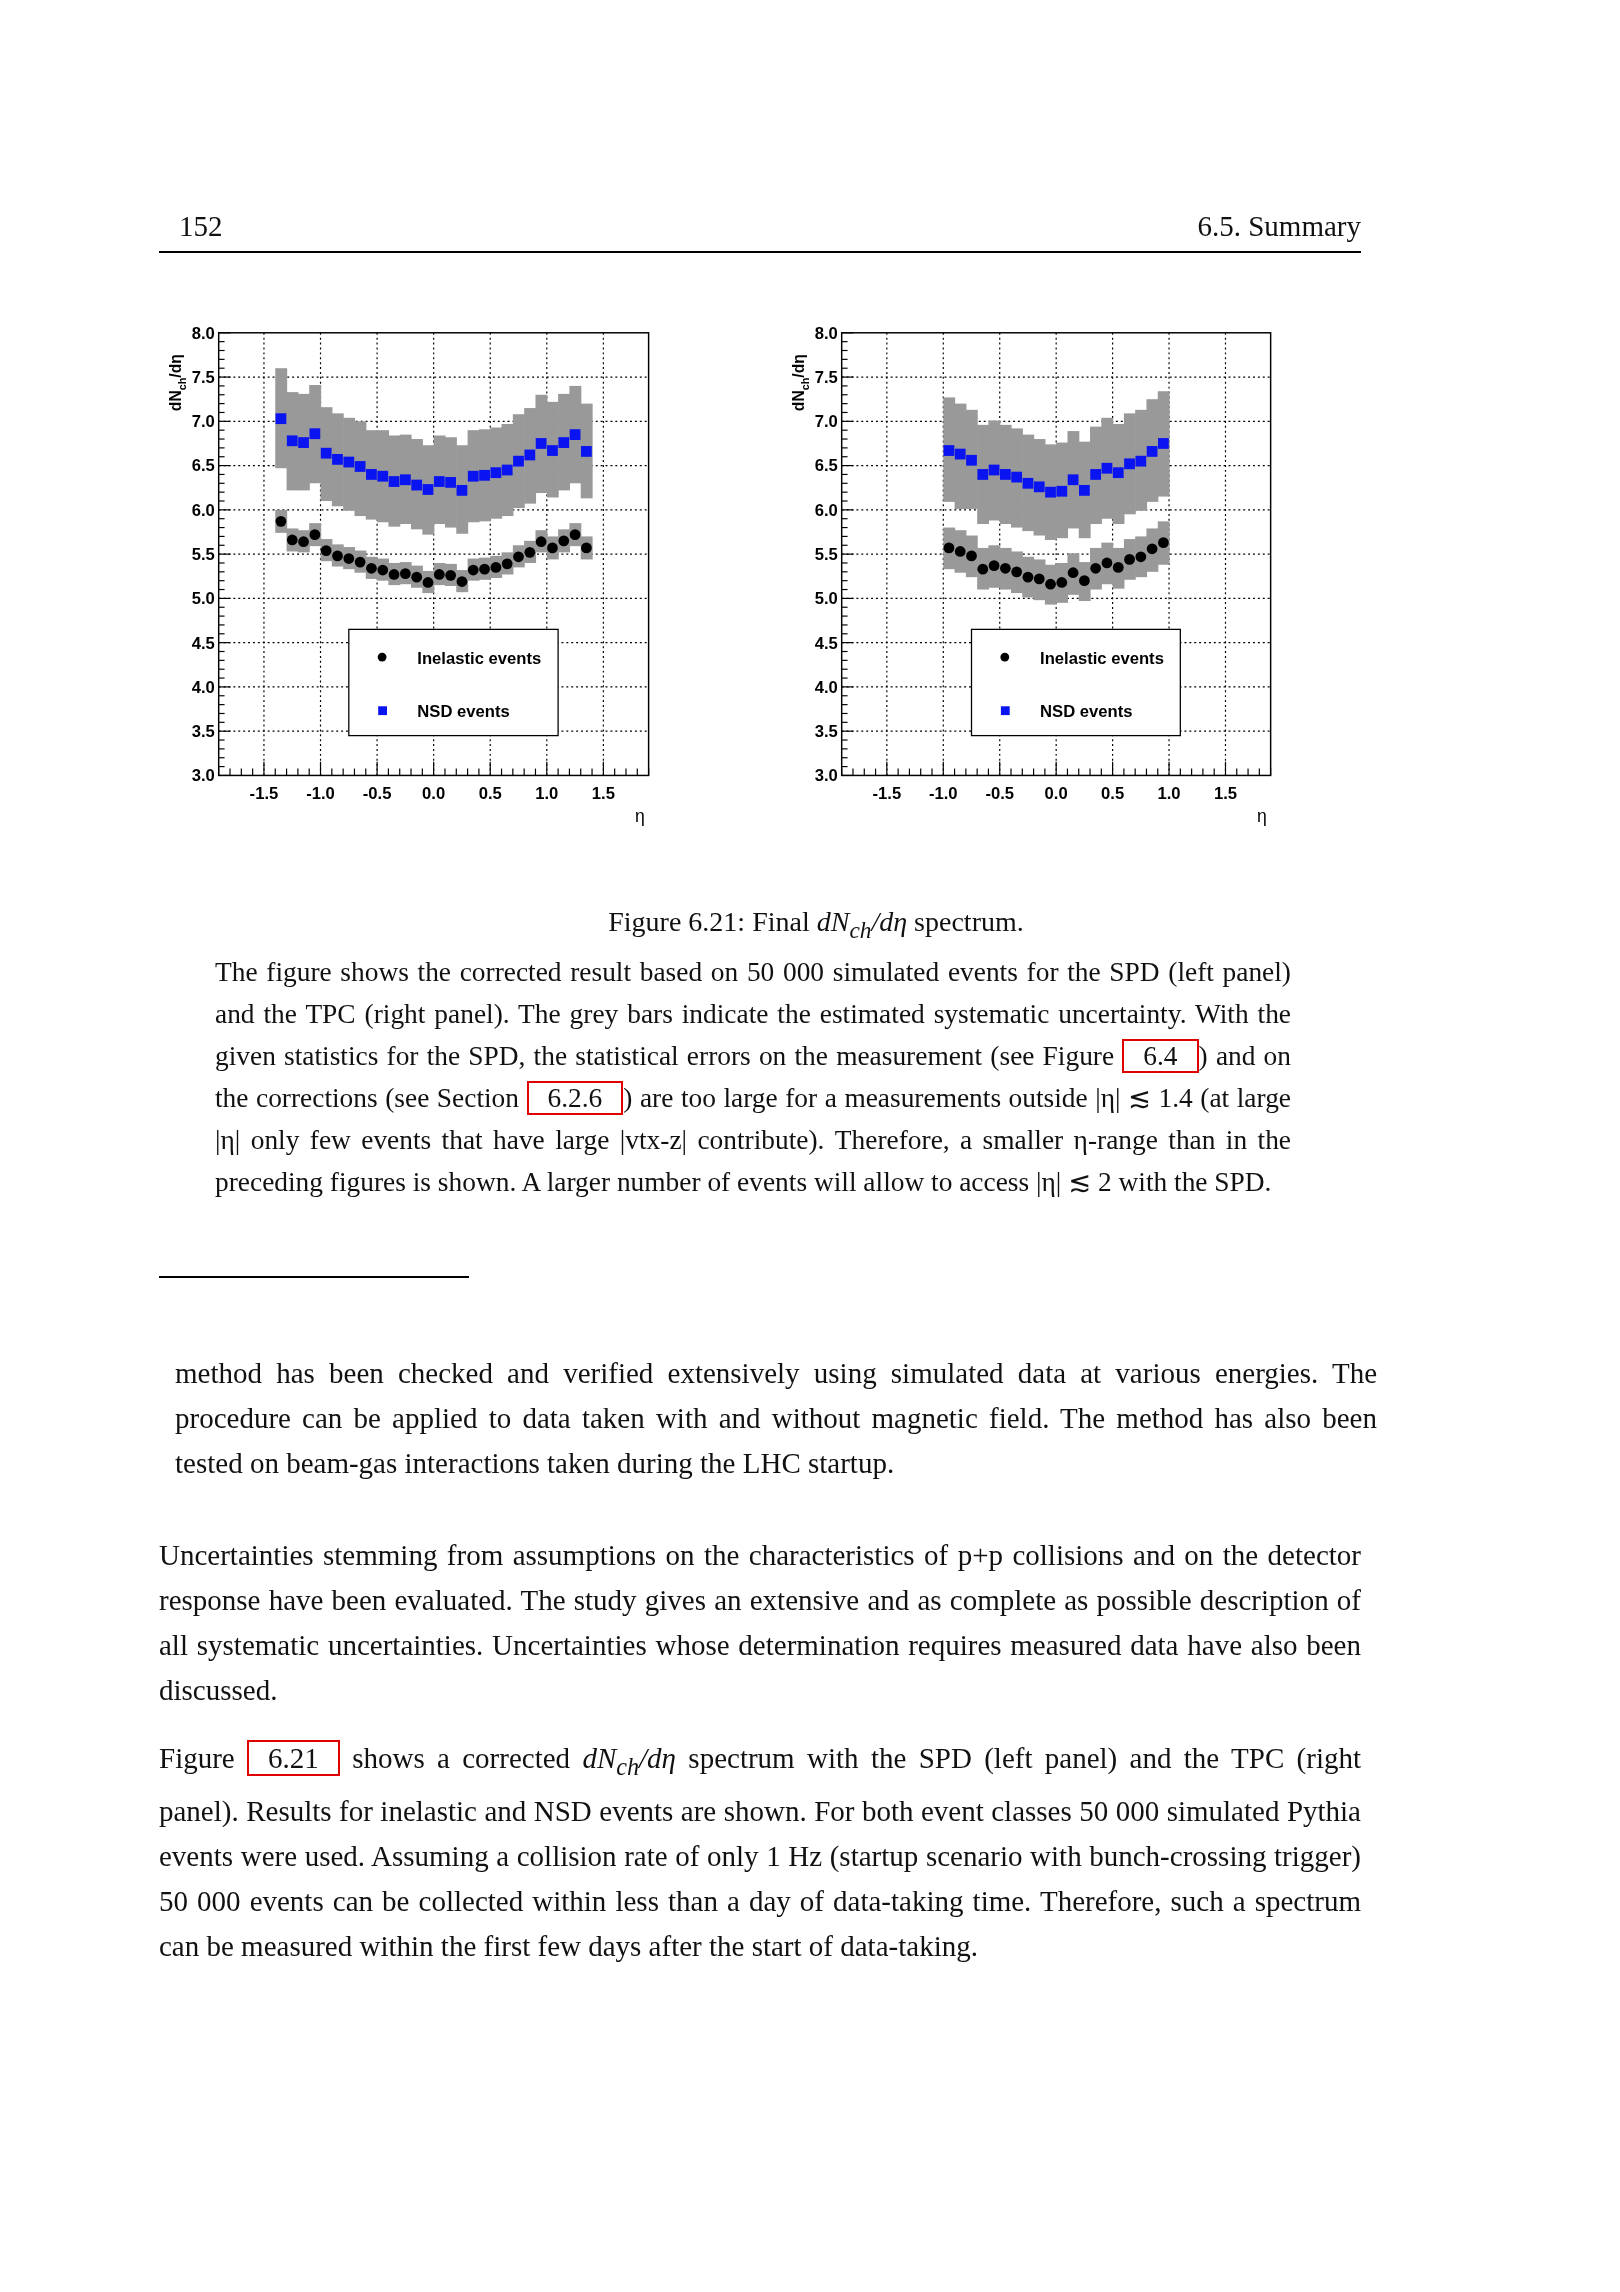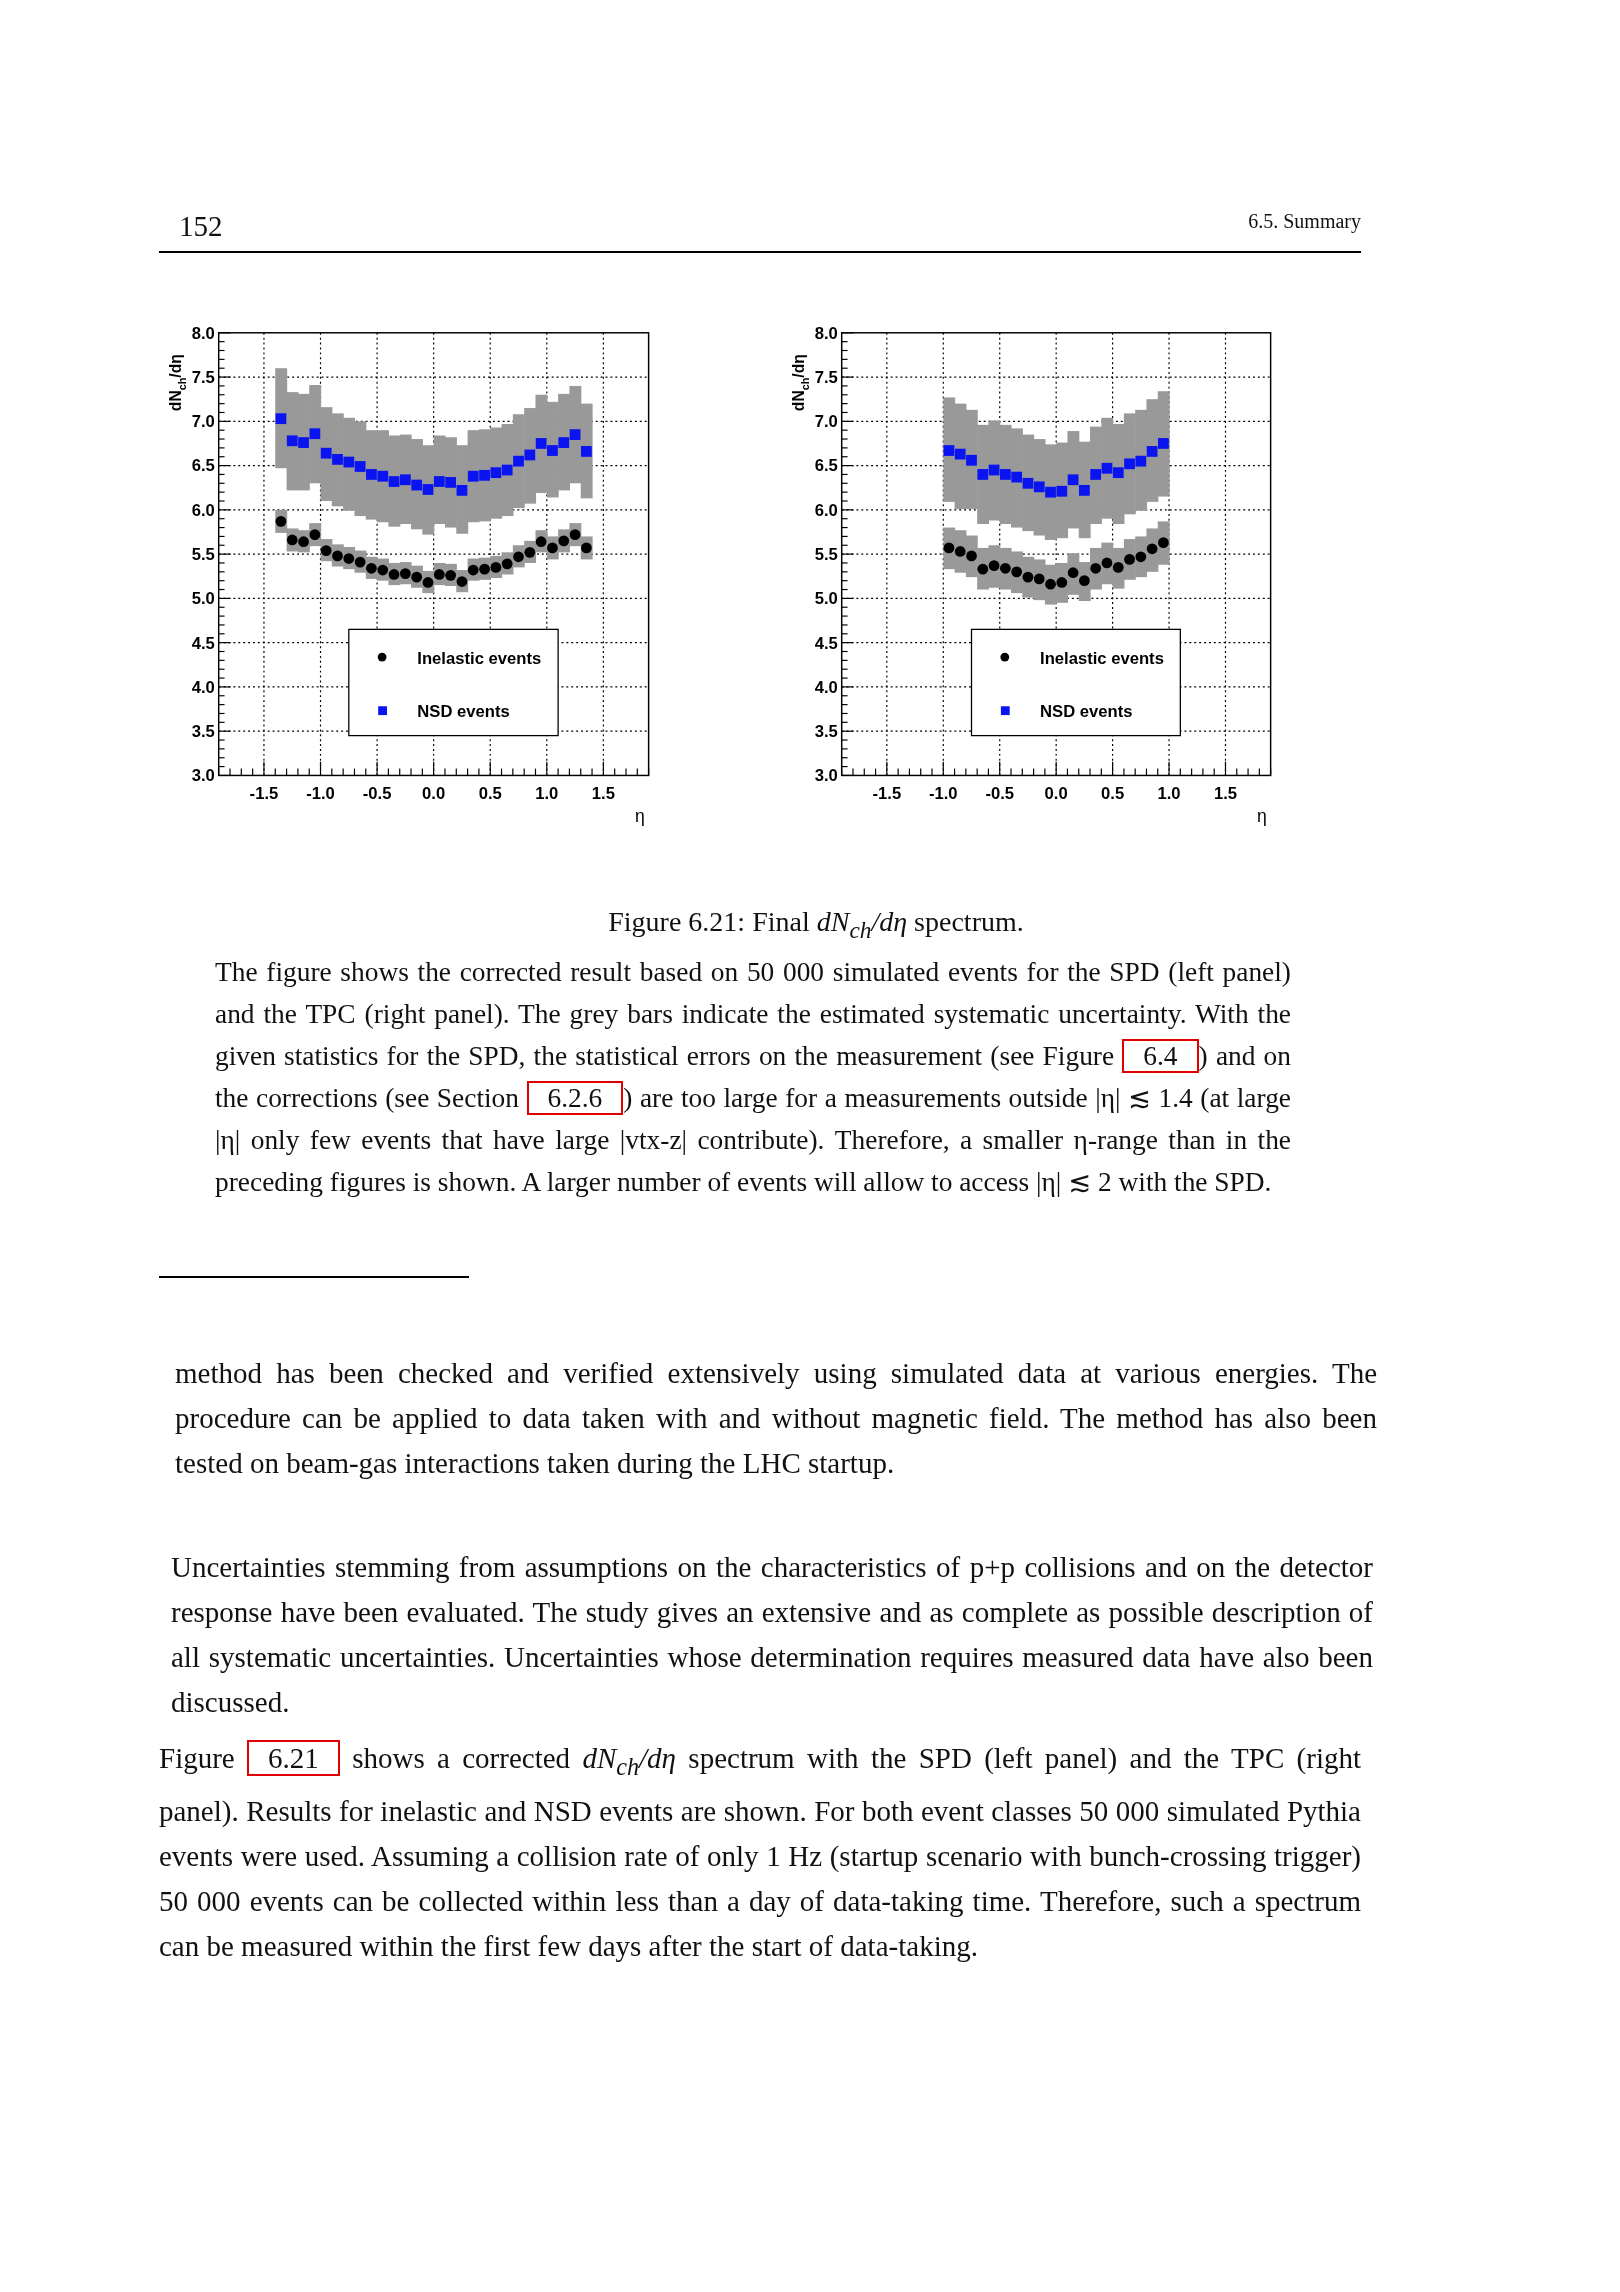--- a/index.html
+++ b/index.html
@@ -1,20 +1,20 @@
 <!DOCTYPE html>
 <html><head>
 <meta charset="utf-8">
 <style>
   html, body { margin: 0; padding: 0; background: #ffffff; }
   body { width: 1620px; height: 2293px; position: relative; overflow: hidden;
          font-family: "Liberation Serif", "DejaVu Serif", serif; color: #111; }
   .header { position: absolute; left: 159px; top: 210px; width: 1202px; height: 43px; }
   .header .pg { position: absolute; left: 0; top: 0; font-size: 29px; margin-left: 20px; }
-  .header .sec { position: absolute; right: 0; top: 0; font-size: 20px; margin-left: 24px; }
+  .header .sec { position: absolute; right: 0; top: 0; font-size: 29px; margin-left: 24px; }
   .header-rule { position: absolute; left: 159px; top: 251px; width: 1202px; height: 2px; background: #000; }
   svg.plot { position: absolute; top: 314px; }
   svg text { font-family: "Liberation Sans", "DejaVu Sans", sans-serif; font-weight: bold; }
   .caption-title { position: absolute; left: 12px; width: 1608px; top: 906px; text-align: center; font-size: 28px; }
   .caption-body { position: absolute; left: 215px; width: 1076px; top: 951px; font-size: 27.4px; line-height: 42px; text-align: justify; text-align-last: left; }
   .ref { border: 2px solid #e00000; padding: 0 19px; }
   .footrule { position: absolute; left: 159px; top: 1276px; width: 310px; height: 2px; background: #000; }
   .para { position: absolute; left: 159px; width: 1202px; font-size: 29px; line-height: 45px; text-align: justify; text-align-last: left; }
   .p1 { top: 1335px; }
   .p2 { top: 1533px; }
@@ -525,15 +525,15 @@
   </svg>
 
 <div class="caption-title">
   <span>Figure 6.21: Final </span><i class="m"><span>dN</span><sub>ch</sub><span>/dη</span></i><span> spectrum.</span>
 </div>
 <div class="caption-body"><span>The figure shows the corrected result based on 50 000 simulated events for the SPD (left panel) and the TPC (right panel). The grey bars indicate the estimated systematic uncertainty. With the given statistics for the SPD, the statistical errors on the measurement (see Figure </span><a class="ref">6.4</a><span>) and on the corrections (see Section </span><a class="ref">6.2.6</a><span>) are too large for a measurements outside |η| ≲ 1.4 (at large |η| only few events that have large |vtx-z| contribute). Therefore, a smaller η-range than in the preceding figures is shown. A larger number of events will allow to access |η| ≲ 2 with the SPD.</span></div>
 
 <div class="footrule"></div>
 
 <p class="para p1" style="margin:16px">method has been checked and verified extensively using simulated data at various energies. The procedure can be applied to data taken with and without magnetic field. The method has also been tested on beam-gas interactions taken during the LHC startup.</p>
-<p class="para p2" style="margin:12px">Uncertainties stemming from assumptions on the characteristics of p+p collisions and on the detector response have been evaluated. The study gives an extensive and as complete as possible description of all systematic uncertainties. Uncertainties whose determination requires measured data have also been discussed.</p>
+<p class="para p2" style="margin:0">Uncertainties stemming from assumptions on the characteristics of p+p collisions and on the detector response have been evaluated. The study gives an extensive and as complete as possible description of all systematic uncertainties. Uncertainties whose determination requires measured data have also been discussed.</p>
 <p class="para p3" style="margin:0"><span>Figure </span><a class="ref">6.21</a><span> shows a corrected </span><i class="m"><span>dN</span><sub>ch</sub><span>/dη</span></i><span> spectrum with the SPD (left panel) and the TPC (right panel). Results for inelastic and NSD events are shown. For both event classes 50 000 simulated Pythia events were used. Assuming a collision rate of only 1 Hz (startup scenario with bunch-crossing trigger) 50 000 events can be collected within less than a day of data-taking time. Therefore, such a spectrum can be measured within the first few days after the start of data-taking.</span></p>
 
 
 </body></html>

